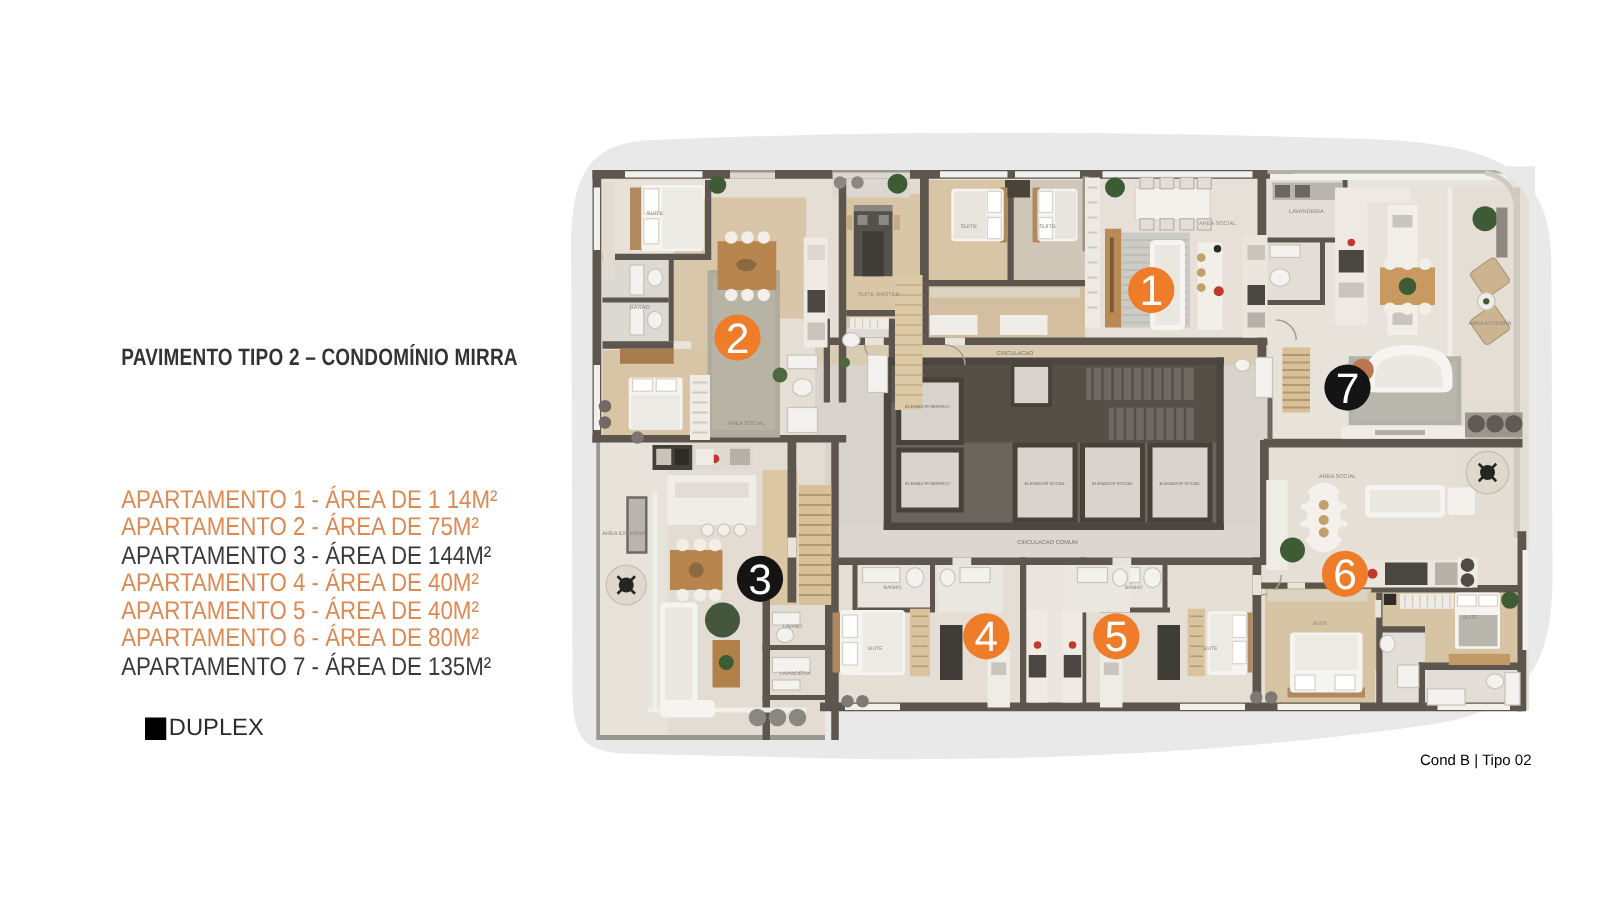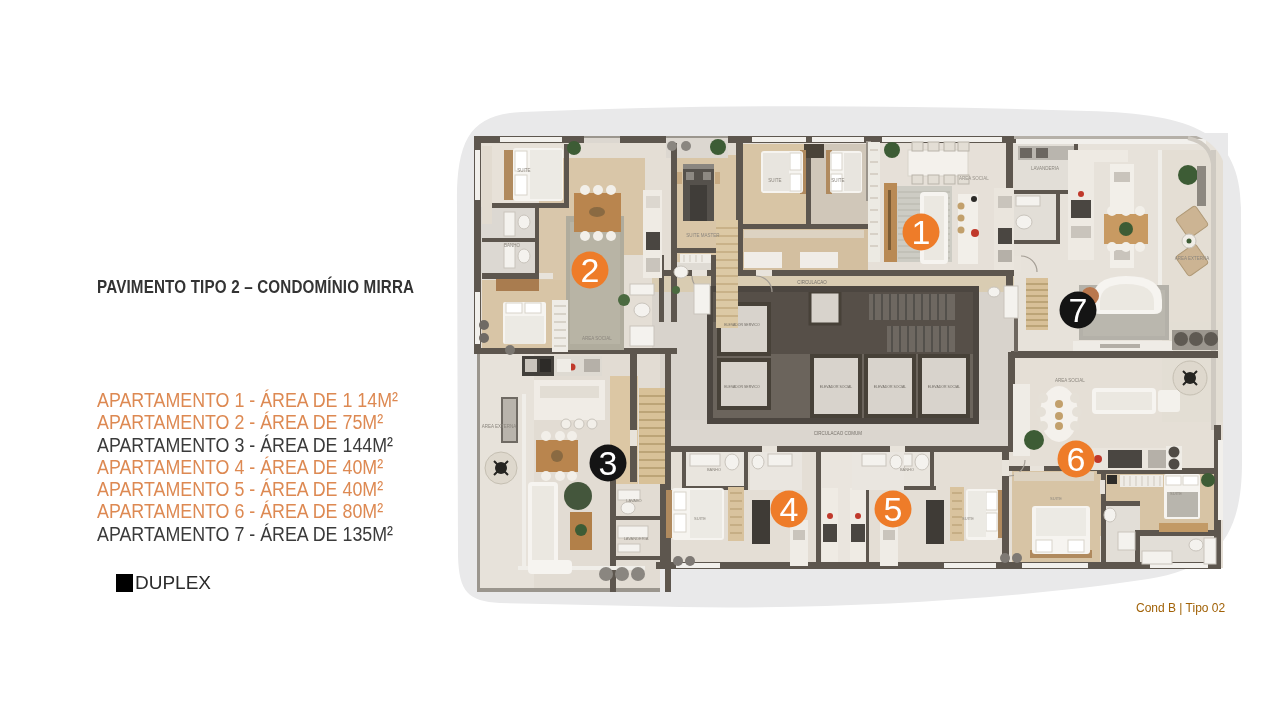--- a/index.html
+++ b/index.html
@@ -2,21 +2,21 @@
 <html><head>
 <meta charset="utf-8">
 <style>
   html,body{margin:0;padding:0;background:#ffffff;width:1280px;height:720px;overflow:hidden;}
   body{font-family:"Liberation Sans", sans-serif;position:relative;}
   .title{position:absolute;left:97px;top:276px;font-size:19px;font-weight:bold;color:#333333;letter-spacing:0.2px;white-space:nowrap;transform:scaleX(0.80);transform-origin:0 0;}
   .apt{position:absolute;left:97px;top:389px;font-size:20.5px;line-height:22.3px;color:#3a3a3a;white-space:nowrap;letter-spacing:0px;transform:scaleX(0.87);transform-origin:0 0;}
   .apt .o{color:#dd8952;}
   .duplex{position:absolute;left:116px;top:572px;font-size:19px;color:#2b2b2b;display:flex;align-items:center;}
   .duplex .sq{width:17px;height:18px;background:#000;display:inline-block;margin-right:2px;}
-  .caption{position:absolute;left:1136px;top:601px;font-size:12px;color:#a16207;white-space:nowrap;}
+  .caption{position:absolute;left:1136px;top:601px;font-size:12px;color:#000000;white-space:nowrap;}
 </style>
 </head>
 <body>
 
 <svg width="1280" height="720" viewBox="0 0 1280 720" style="position:absolute;left:0;top:0;">
 
 <path d="M 522,112 C 710,104 900,105 1088,111 C 1195,114 1240,133 1241,208 L 1242,462 C 1242,532 1220,568 1148,579 C 990,603 790,611 636,606 L 500,603 C 468,601 459,592 458,556 L 457,206 C 456,140 470,114 522,112 Z" fill="#e9e9ea"></path>
 <g id="plan">
 
 <polygon points="478,139 1223,139 1223,568 660,568 660,592 478,592" fill="#e3ddd4"></polygon>

